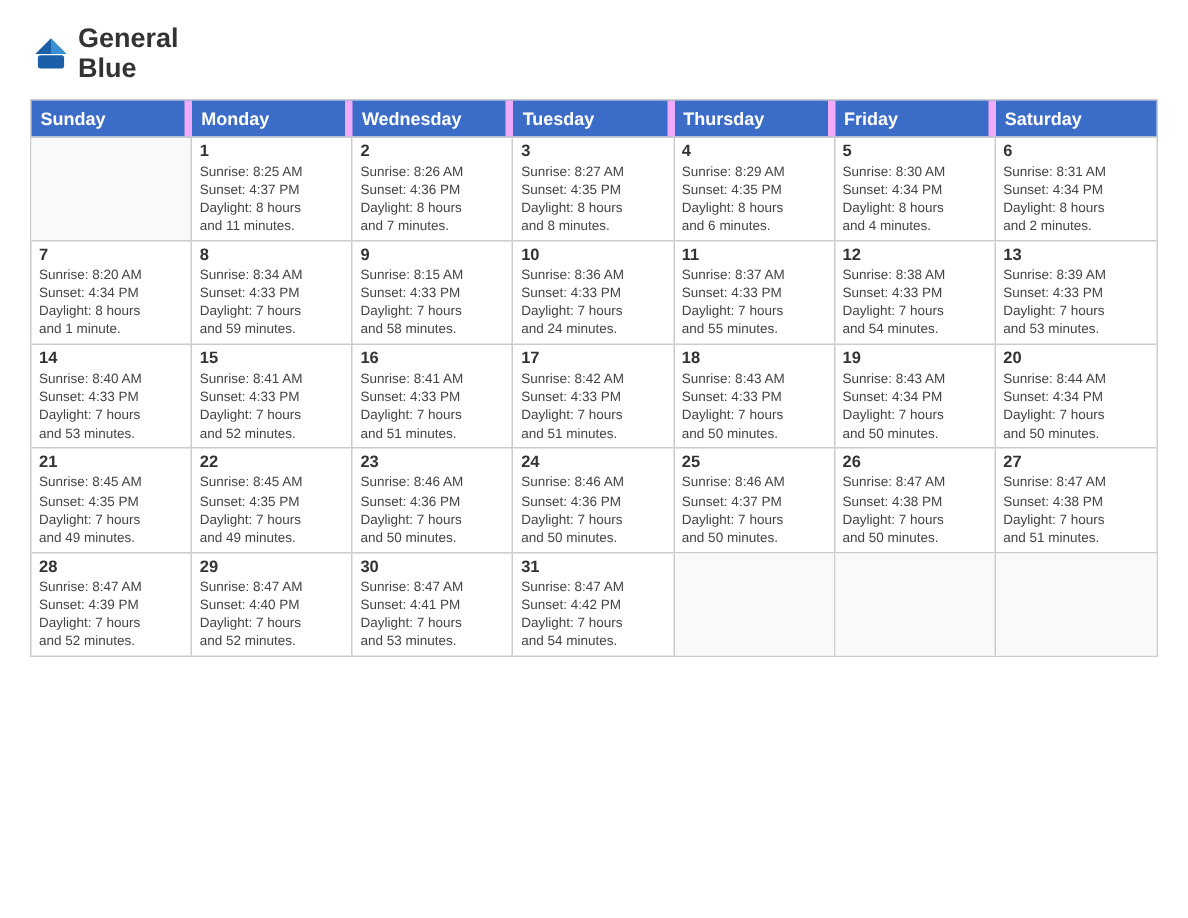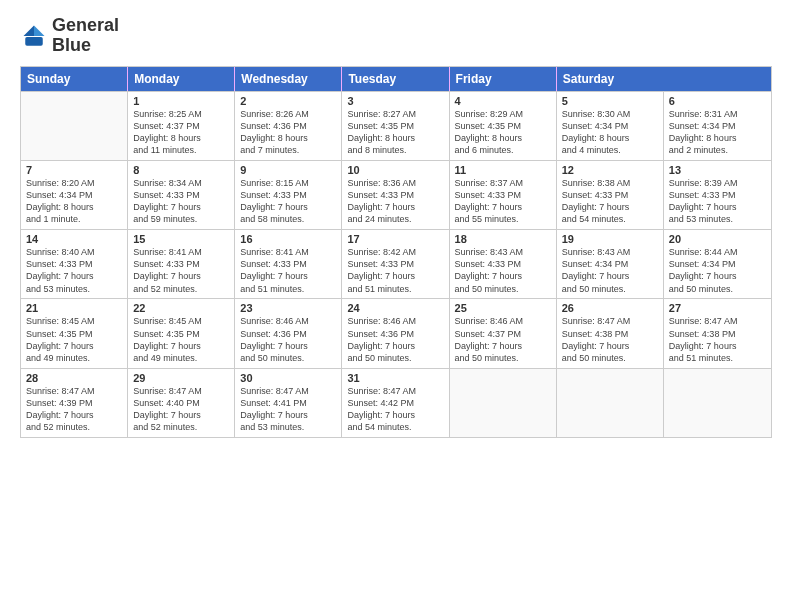--- a/index.html
+++ b/index.html
@@ -64,21 +64,21 @@
       display: grid;
       grid-template-columns: repeat(7, 1fr);
       background: #3a6cc8;
     }
     .cal-header-cell {
       color: #fff;
       font-size: 12px;
       font-weight: bold;
       padding: 5px 6px;
       text-align: left;
-      border-right: 1px solid #f0abfc;
+      border-right: 5px solid #f0abfc;
     }
     .cal-header-cell:last-child { border-right: none; }
     .cal-body {
       flex: 1;
       display: flex;
       flex-direction: column;
     }
     .cal-row {
       display: grid;
       grid-template-columns: repeat(7, 1fr);
@@ -124,20 +124,21 @@
       </div>
     </div>
   </div>
 
   <div class="calendar">
     <div class="cal-header">
     <div class="cal-header-cell">Sunday</div>
         <div class="cal-header-cell">Monday</div>
         <div class="cal-header-cell">Wednesday</div>
         <div class="cal-header-cell">Tuesday</div>
+        <div class="cal-header-cell">Thursday</div>
         <div class="cal-header-cell">Friday</div>
         <div class="cal-header-cell">Saturday</div>
       </div>
     <div class="cal-body">
     <div class="cal-row">
           <div class="cal-cell empty"></div>
           <div class="cal-cell">
             <div class="day-num">1</div>
             <div class="cell-line">Sunrise: 8:25 AM</div>
             <div class="cell-line">Sunset: 4:37 PM</div>

